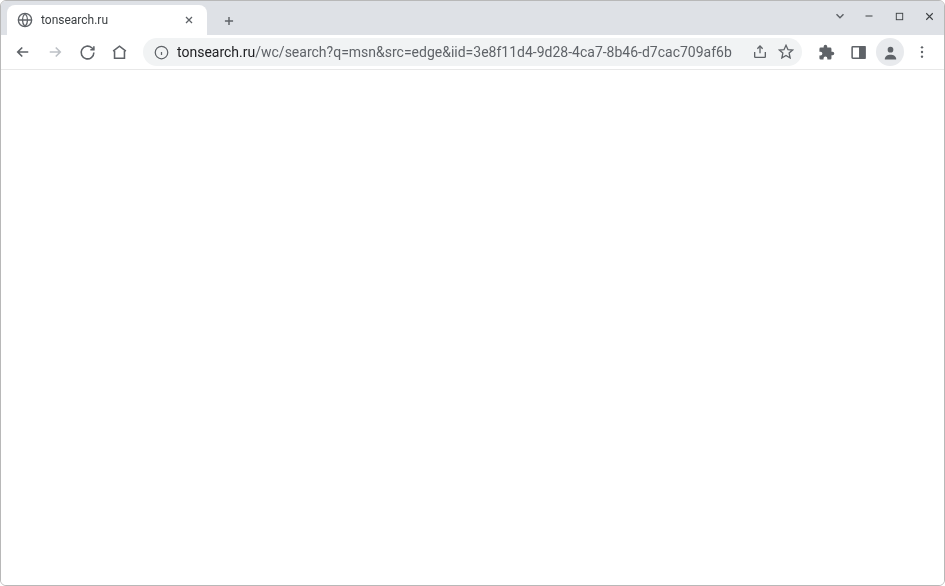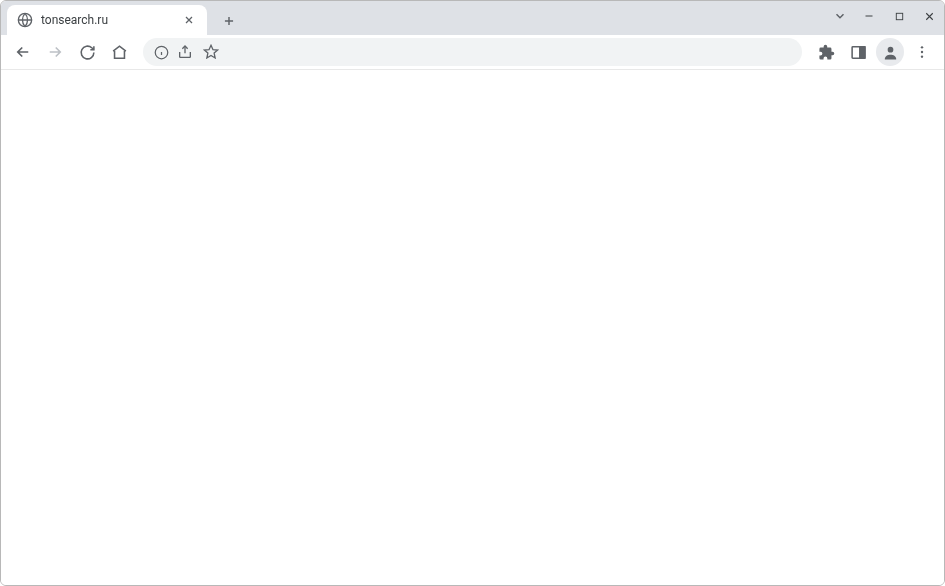--- a/index.html
+++ b/index.html
@@ -264,20 +264,23 @@
       <path d="M5 10v10h14V10"></path>
     </svg>
   </span>
 
   <div class="omnibox">
     <span class="site-info-icon">
       <svg viewBox="0 0 24 24" width="15" height="15" fill="none" stroke="currentColor" stroke-width="2">
         <circle cx="12" cy="12" r="10"></circle>
         <path d="M12 16v-5M12 8h.01"></path>
       </svg>
+    </span>
+    <span class="url-text">
+      <span class="url-domain">tonsearch.ru</span><span>/wc/search?q=msn&amp;src=edge&amp;iid=3e8f11d4-9d28-4ca7-8b46-d7cac709af6b</span>
     </span>
     <div class="omnibox-right">
       <span class="omnibox-icon">
         <svg viewBox="0 0 24 24" width="16" height="16" fill="none" stroke="currentColor" stroke-width="2">
           <path d="M12 3v11"></path>
           <path d="M8 7l4-4 4 4"></path>
           <path d="M20 12v7a1 1 0 0 1-1 1H5a1 1 0 0 1-1-1v-7"></path>
         </svg>
       </span>
       <span class="omnibox-icon">

